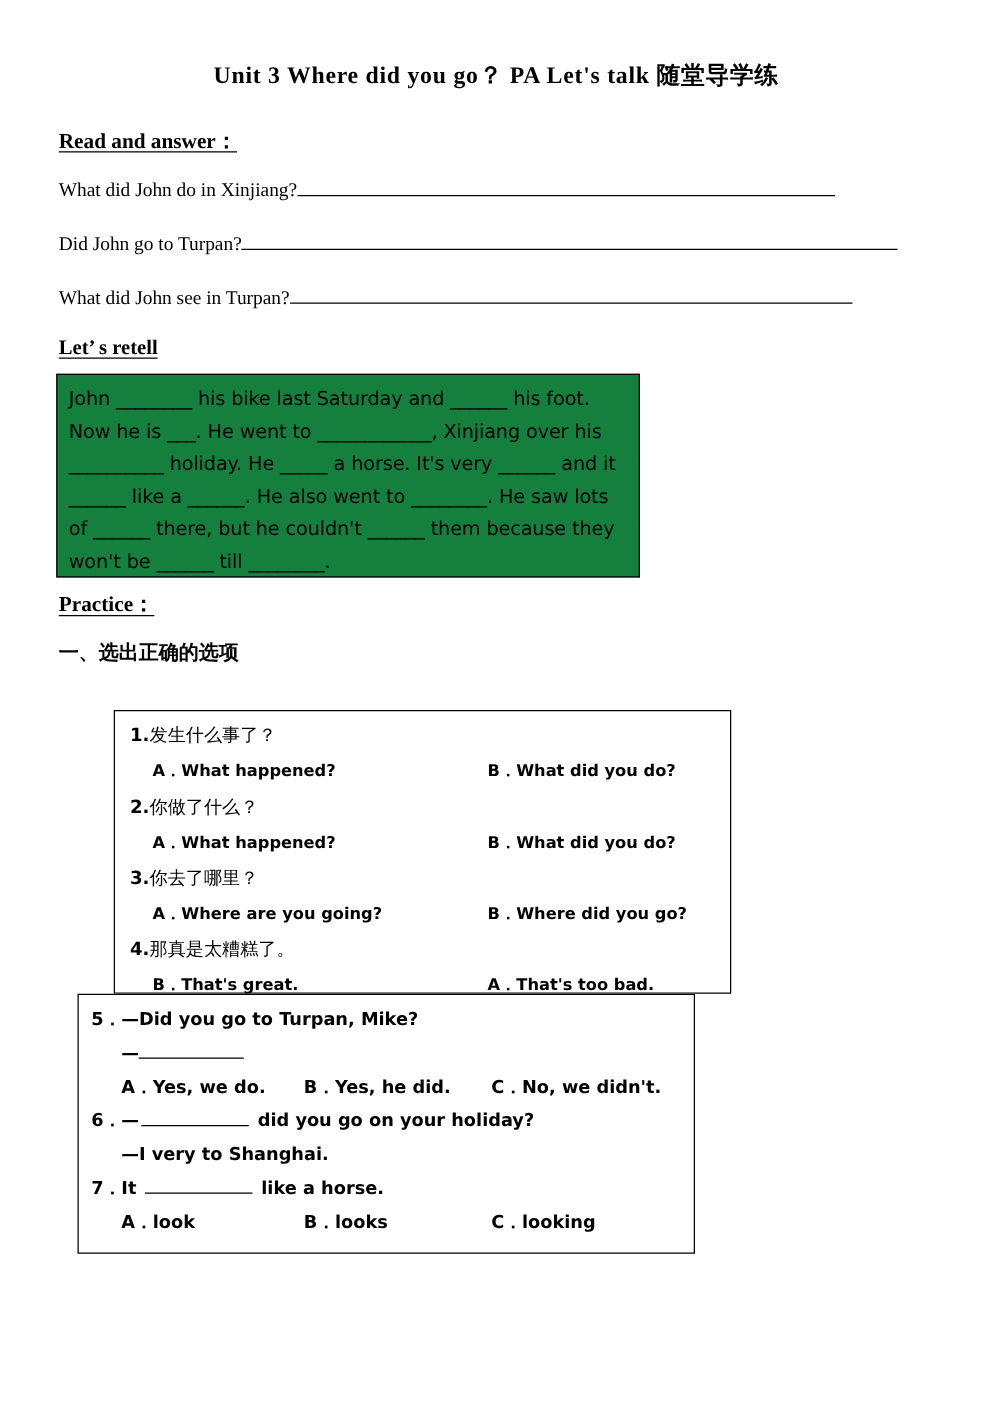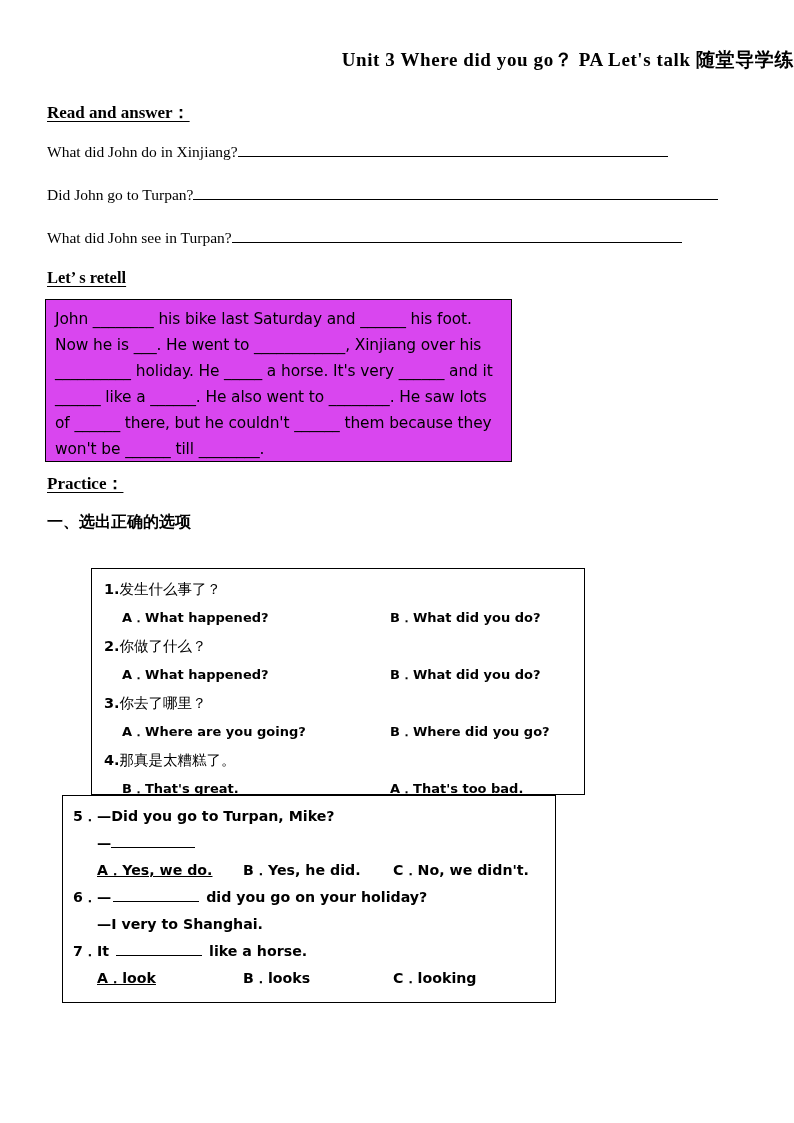--- a/index.html
+++ b/index.html
@@ -21,21 +21,21 @@
     inset: 0;
     padding: 0;
   }
 
   
   .doc-title {
     position: absolute;
     left: 0;
     right: 0;
     top: 47px;
-    text-align: right;
+    text-align: center;
     font-family: "Liberation Serif", "DejaVu Serif", serif;
     font-weight: bold;
     font-size: 19px;
     letter-spacing: 0.6px;
     white-space: pre;
   }
 
   
   .section-heading {
     position: absolute;
@@ -85,21 +85,21 @@
   #qa-3 .q-line { width: 450px; }
 
   
   .retell-box {
     position: absolute;
     left: 45px;
     top: 299px;
     width: 467px;
     height: 163px;
     box-sizing: border-box;
-    background: #d946ef;
+    background: #15803d;
     border: 1.3px solid #000000;
     padding: 6px 9px 4px 9px;
     font-family: "DejaVu Sans", sans-serif;
     font-size: 15.4px;
     line-height: 26px;
     letter-spacing: -0.1px;
   }
   .retell-box .para { white-space: pre-wrap; }
 
   
@@ -181,21 +181,21 @@
     display: inline-block;
     border-bottom: 1.5px solid #000;
     height: 13px;
     width: 84px;
   }
   #practice-box-2 .options {
     padding-left: 26px;
     font-size: 14.2px;
     line-height: 27px;
   }
-  .opt-3col .opt:nth-child(1) { width: 146px; text-decoration: underline; }
+  .opt-3col .opt:nth-child(1) { width: 146px; }
   .opt-3col .opt:nth-child(2) { width: 150px; }
 </style>
 </head>
 <body>
 
 <div class="page">
 
   <div class="doc-title">Unit 3 Where did you go？ PA Let's talk 随堂导学练</div>
 
   <div class="section-heading" id="read-answer-heading">Read and answer：</div>

